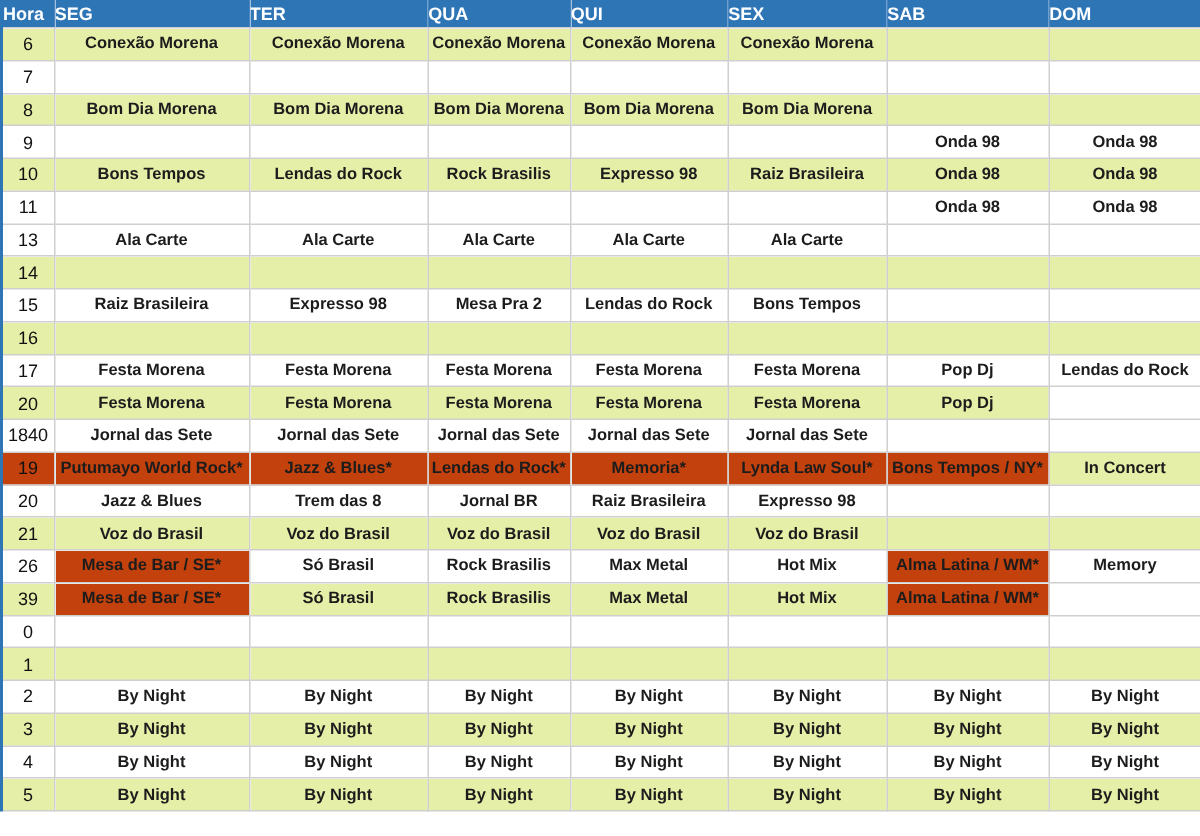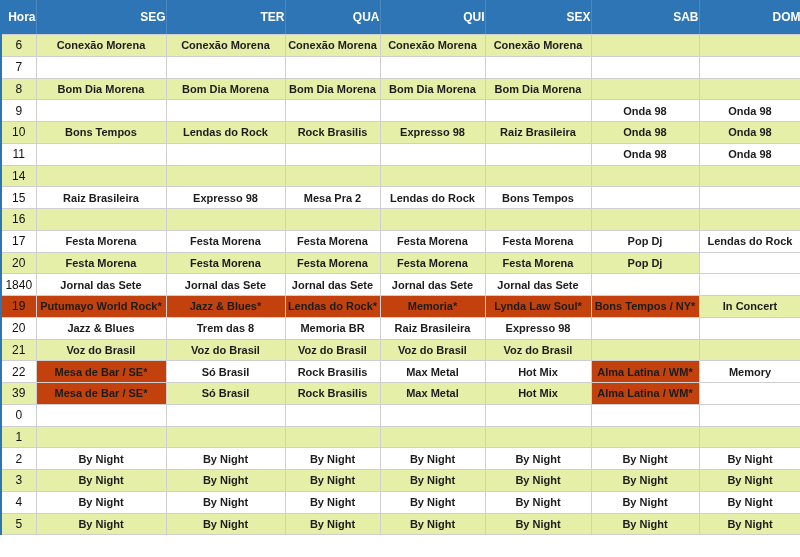--- a/index.html
+++ b/index.html
@@ -13,25 +13,25 @@
     border-collapse:collapse;
     table-layout:fixed;
     width:800px;
     border-left:2px solid #2e75b6;
   }
   table.schedule th{
     background:#2e75b6;
     color:#ffffff;
     font-weight:bold;
     font-size:12px;
-    height:34px;
+    height:18px;
     padding:0;
     border-right:1px solid #4a86c0;
     border-bottom:1px solid #cfcfcf;
-    text-align:right;
+    text-align:left;
     overflow:hidden;
     white-space:nowrap;
   }
   table.schedule td{
     height:20.76px;
     padding:0 2px;
     border:1px solid #cfcfcf;
     font-size:11px;
     font-weight:bold;
     color:#1c1c1c;
@@ -130,20 +130,30 @@
         <td class="hour bg-white">11</td>
         <td class="bg-white"></td>
         <td class="bg-white"></td>
         <td class="bg-white"></td>
         <td class="bg-white"></td>
         <td class="bg-white"></td>
         <td class="bg-white">Onda 98</td>
         <td class="bg-white">Onda 98</td>
       </tr>
       <tr>
+        <td class="hour bg-white">13</td>
+        <td class="bg-white">Ala Carte</td>
+        <td class="bg-white">Ala Carte</td>
+        <td class="bg-white">Ala Carte</td>
+        <td class="bg-white">Ala Carte</td>
+        <td class="bg-white">Ala Carte</td>
+        <td class="bg-white"></td>
+        <td class="bg-white"></td>
+      </tr>
+      <tr>
         <td class="hour bg-yellow">14</td>
         <td class="bg-yellow"></td>
         <td class="bg-yellow"></td>
         <td class="bg-yellow"></td>
         <td class="bg-yellow"></td>
         <td class="bg-yellow"></td>
         <td class="bg-yellow"></td>
         <td class="bg-yellow"></td>
       </tr>
       <tr>
@@ -203,38 +213,38 @@
         <td class="bg-blue">Lendas do Rock*</td>
         <td class="bg-blue">Memoria*</td>
         <td class="bg-blue">Lynda Law Soul*</td>
         <td class="bg-blue">Bons Tempos / NY*</td>
         <td class="bg-yellow">In Concert</td>
       </tr>
       <tr>
         <td class="hour bg-white">20</td>
         <td class="bg-white">Jazz &amp; Blues</td>
         <td class="bg-white">Trem das 8</td>
-        <td class="bg-white">Memoria BR</td>
+        <td class="bg-white">Jornal BR</td>
         <td class="bg-white">Raiz Brasileira</td>
         <td class="bg-white">Expresso 98</td>
         <td class="bg-white"></td>
         <td class="bg-white"></td>
       </tr>
       <tr>
         <td class="hour bg-yellow">21</td>
         <td class="bg-yellow">Voz do Brasil</td>
         <td class="bg-yellow">Voz do Brasil</td>
         <td class="bg-yellow">Voz do Brasil</td>
         <td class="bg-yellow">Voz do Brasil</td>
         <td class="bg-yellow">Voz do Brasil</td>
         <td class="bg-yellow"></td>
         <td class="bg-yellow"></td>
       </tr>
       <tr>
-        <td class="hour bg-white">22</td>
+        <td class="hour bg-white">26</td>
         <td class="bg-blue">Mesa de Bar / SE*</td>
         <td class="bg-white">Só Brasil</td>
         <td class="bg-white">Rock Brasilis</td>
         <td class="bg-white">Max Metal</td>
         <td class="bg-white">Hot Mix</td>
         <td class="bg-blue">Alma Latina / WM*</td>
         <td class="bg-white">Memory</td>
       </tr>
       <tr>
         <td class="hour bg-yellow">39</td>

